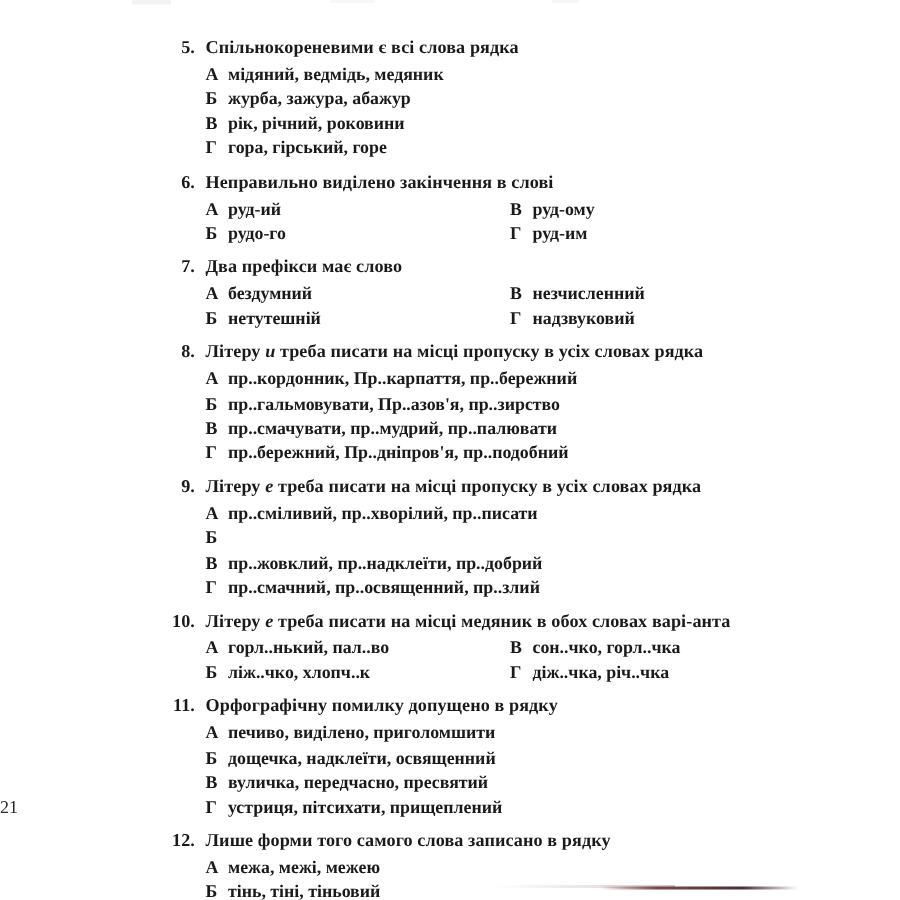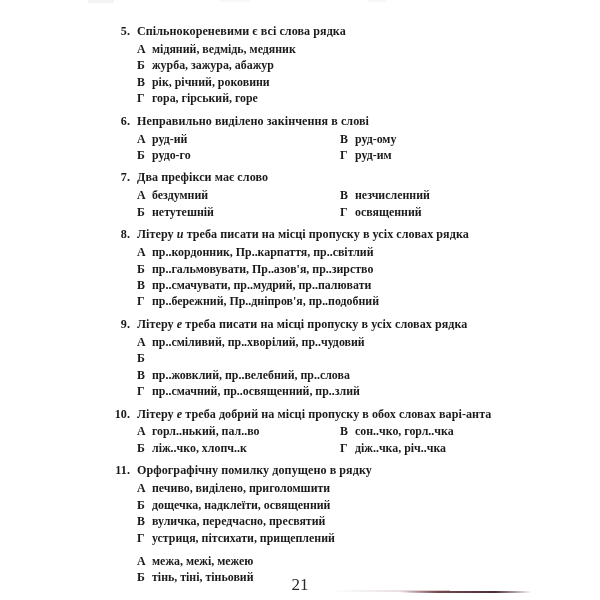--- a/index.html
+++ b/index.html
@@ -111,24 +111,24 @@
     text-align: left;
   }
   .opt-text {
     flex: 0 1 auto;
     font-weight: bold;
   }
 
   .page-number {
     position: absolute;
     left: 0;
-    top: 575px;
+    top: 531px;
     width: 600px;
-    text-align: center;
-    font-size: 17px;
+    text-align: left;
+    font-size: 12px;
     font-weight: normal;
     color: #2a2a2a;
   }
 </style>
 </head>
 <body>
 
 <div class="page">
 
   <div class="scan-speck speck-a"></div>
@@ -197,33 +197,33 @@
           <div class="opt">
             <span class="opt-letter">В</span>
             <span class="opt-text">незчисленний</span>
           </div>
           <div class="opt">
             <span class="opt-letter">Б</span>
             <span class="opt-text">нетутешній</span>
           </div>
           <div class="opt">
             <span class="opt-letter">Г</span>
-            <span class="opt-text">освященний</span>
+            <span class="opt-text">надзвуковий</span>
           </div>
         </div>
       </div>
       <div class="q">
         <div class="q-stem">
           <span class="q-num">8.</span>
           <span class="q-text"><span>Літеру </span><em>и</em><span> треба писати на місці пропуску в усіх словах рядка</span></span>
         </div>
         <div class="opts">
           <div class="opt">
             <span class="opt-letter">А</span>
-            <span class="opt-text">пр..кордонник, Пр..карпаття, пр..світлий</span>
+            <span class="opt-text">пр..кордонник, Пр..карпаття, пр..бережний</span>
           </div>
           <div class="opt">
             <span class="opt-letter">Б</span>
             <span class="opt-text">пр..гальмовувати, Пр..азов'я, пр..зирство</span>
           </div>
           <div class="opt">
             <span class="opt-letter">В</span>
             <span class="opt-text">пр..смачувати, пр..мудрий, пр..палювати</span>
           </div>
           <div class="opt">
@@ -233,39 +233,39 @@
         </div>
       </div>
       <div class="q">
         <div class="q-stem">
           <span class="q-num">9.</span>
           <span class="q-text"><span>Літеру </span><em>е</em><span> треба писати на місці пропуску в усіх словах рядка</span></span>
         </div>
         <div class="opts">
           <div class="opt">
             <span class="opt-letter">А</span>
-            <span class="opt-text">пр..сміливий, пр..хворілий, пр..чудовий</span>
-          </div>
-          <div class="opt">
-            <span class="opt-letter">Б</span>
-          </div>
-          <div class="opt">
-            <span class="opt-letter">В</span>
-            <span class="opt-text">пр..жовклий, пр..велебний, пр..слова</span>
+            <span class="opt-text">пр..сміливий, пр..хворілий, пр..писати</span>
+          </div>
+          <div class="opt">
+            <span class="opt-letter">Б</span>
+          </div>
+          <div class="opt">
+            <span class="opt-letter">В</span>
+            <span class="opt-text">пр..жовклий, пр..надклеїти, пр..добрий</span>
           </div>
           <div class="opt">
             <span class="opt-letter">Г</span>
             <span class="opt-text">пр..смачний, пр..освященний, пр..злий</span>
           </div>
         </div>
       </div>
       <div class="q">
         <div class="q-stem">
           <span class="q-num">10.</span>
-          <span class="q-text"><span>Літеру </span><em>е</em><span> треба добрий на місці пропуску в обох словах варі-анта</span></span>
+          <span class="q-text"><span>Літеру </span><em>е</em><span> треба писати на місці медяник в обох словах варі-анта</span></span>
         </div>
         <div class="opts two-col">
           <div class="opt">
             <span class="opt-letter">А</span>
             <span class="opt-text">горл..нький, пал..во</span>
           </div>
           <div class="opt">
             <span class="opt-letter">В</span>
             <span class="opt-text">сон..чко, горл..чка</span>
           </div>
@@ -297,20 +297,24 @@
             <span class="opt-letter">В</span>
             <span class="opt-text">вуличка, передчасно, пресвятий</span>
           </div>
           <div class="opt">
             <span class="opt-letter">Г</span>
             <span class="opt-text">устриця, пітсихати, прищеплений</span>
           </div>
         </div>
       </div>
       <div class="q">
+        <div class="q-stem">
+          <span class="q-num">12.</span>
+          <span class="q-text"><span>Лише форми того самого слова записано в рядку</span></span>
+        </div>
         <div class="opts">
           <div class="opt">
             <span class="opt-letter">А</span>
             <span class="opt-text">межа, межі, межею</span>
           </div>
           <div class="opt">
             <span class="opt-letter">Б</span>
             <span class="opt-text">тінь, тіні, тіньовий</span>
           </div>
         </div>

